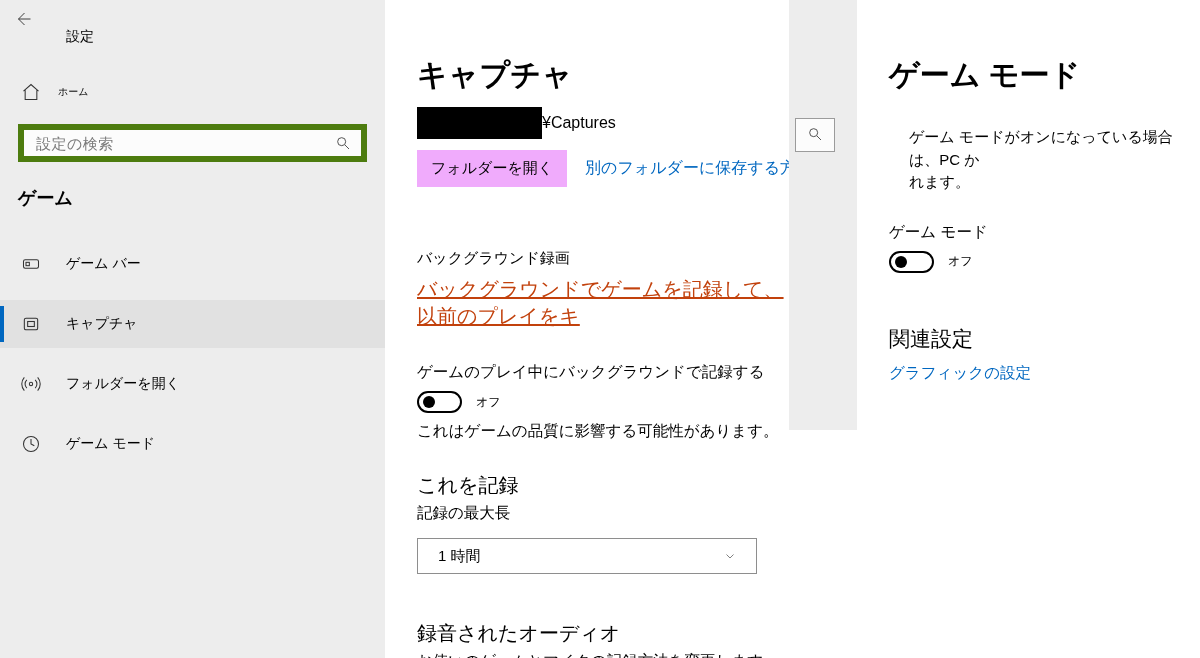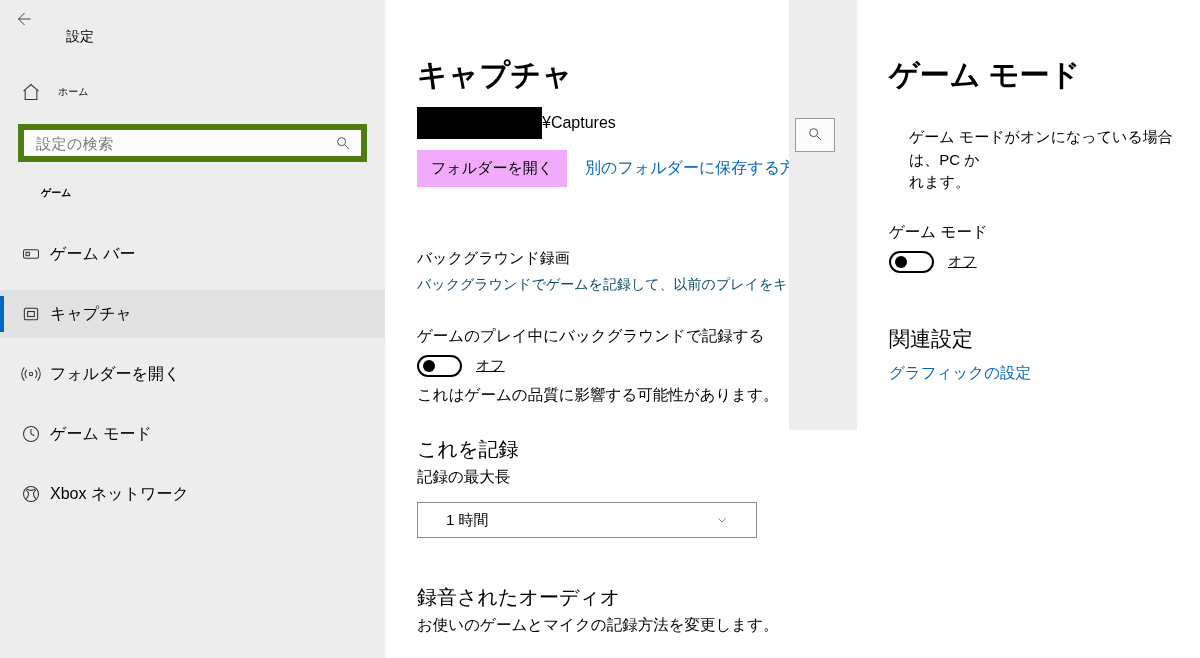--- a/index.html
+++ b/index.html
@@ -57,35 +57,35 @@
   .search-box input::placeholder { color: #7a7a7a; letter-spacing: .5px; }
   .search-icon {
     position: absolute; right: 10px; top: 50%;
     transform: translateY(-50%);
     width: 16px; height: 16px;
   }
   .search-icon svg { width: 16px; height: 16px; }
 
   .section-label {
     padding: 24px 18px 10px 18px;
-    font-size: 10px; font-weight: 600; margin-left: 23px;
+    font-size: 18px; font-weight: 600;
   }
 
   .nav-list { margin-top: 20px; }
   .nav-item {
     height: 48px; display: flex; align-items: center;
     padding-left: 20px; position: relative;
   }
   .nav-item.active::before {
     content: ""; position: absolute;
     left: 0; top: 6px; bottom: 6px; width: 4px;
     background: #0067c0;
   }
   .nav-item.active { background: #e1e1e1; }
-  .nav-item .label { margin-left: 8px; font-size: 16px; }
+  .nav-item .label { margin-left: 24px; font-size: 14px; }
   .spacer { height: 12px; }
 
   
   .center {
     position: relative;
     width: 472px; height: 100%;
     padding: 55px 0 0 32px;
     background: #fff;
   }
   .overlay-gray {
@@ -123,49 +123,50 @@
     padding: 9px 14px;
     font-size: 15px;
   }
   .link-blue { color: #0067c0; font-size: 16px; cursor: default; }
 
   .sub-h {
     font-size: 15px; font-weight: 400;
     margin-top: 62px; margin-bottom: 8px;
   }
   .desc {
-    font-size: 14px; color: #0c4a6e;
+    font-size: 20px; color: #c2410c;
     margin-bottom: 30px;
     max-width: 380px;
+    text-decoration: underline;
   }
   .opt-label { font-size: 15.5px; margin-bottom: 8px; margin-top: 32px; }
 
   .toggle-row { display: flex; align-items: center; gap: 14px; margin-bottom: 8px; }
   .toggle-pill {
     width: 45px; height: 22px; border: 2px solid #000;
     border-radius: 22px; position: relative; background: #fff;
   }
   .toggle-knob {
     width: 12px; height: 12px; border-radius: 50%;
     background: #000; position: absolute;
     top: 50%; left: 4px; transform: translateY(-50%);
   }
-  .toggle-text { font-size: 14px; text-decoration: underline; }
+  .toggle-text { font-size: 12px; }
   .note { font-size: 15.5px; margin-top: 0; }
 
   .sub-h2 { font-size: 20px; font-weight: 400; margin-top: 30px; }
   .sub-small { font-size: 15.5px; margin-top: 4px; }
 
   .dropdown {
     margin-top: 14px;
     width: 340px; height: 36px;
     border: 1px solid #8e8e8e;
     background: #fff;
     display: flex; align-items: center; justify-content: space-between;
-    padding: 0 28px;
+    padding: 0 20px;
   }
   .dropdown svg { width: 12px; height: 12px; }
 
   .sub-h3 { font-size: 20px; font-weight: 400; margin-top: 46px; }
   .trunc { font-size: 15.5px; margin-top: 4px; }
 
   
   .right {
     flex: 1; height: 100%; padding: 55px 0 0 32px;
     background: #fff;
@@ -256,29 +257,20 @@
         <span class="icon-slot">
           <svg viewBox="0 0 24 24">
               <circle cx="12" cy="12" r="9"></circle>
               <path d="M12 6v6l4 2"></path>
             </svg>
         </span>
         <span class="label">ゲーム モード</span>
       </div>
       <div class="spacer"></div>
 
-      <div class="nav-item">
-        <span class="icon-slot">
-          <svg viewBox="0 0 24 24">
-              <circle cx="12" cy="12" r="9"></circle>
-              <path d="M6 7c4 3 4 7 0 11 M18 7c-4 3-4 7 0 11 M7 6c3 2 7 2 10 0"></path>
-            </svg>
-        </span>
-        <span class="label">Xbox ネットワーク</span>
-      </div>
     </div>
   </div>
 
   <div class="center">
     <div class="overlay-gray"></div>
     <div class="overlay-search">
       <span>
         <svg viewBox="0 0 24 24">
             <circle cx="10" cy="10" r="6"></circle>
             <path d="M15 15 L21 21"></path>

